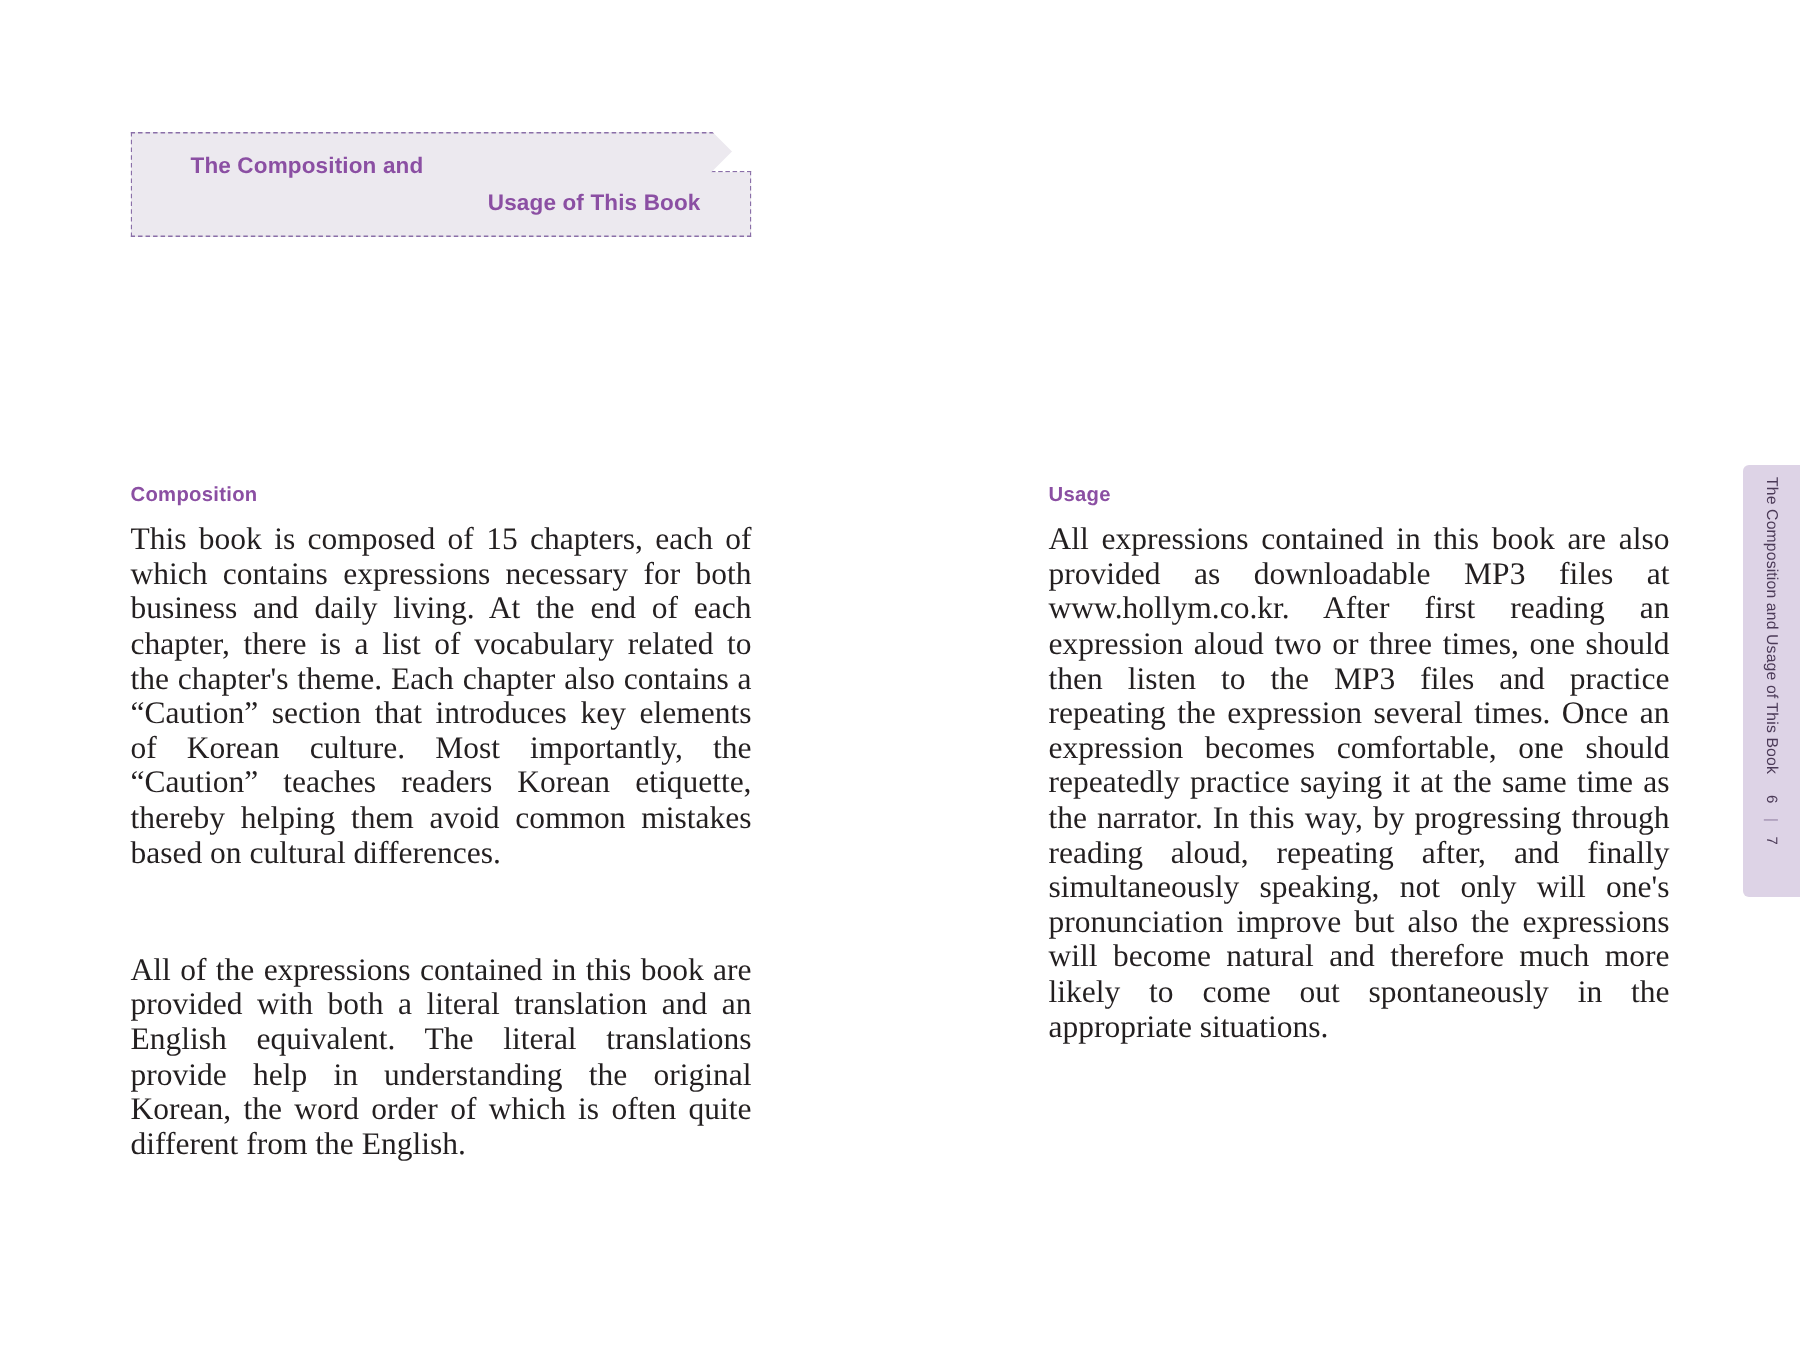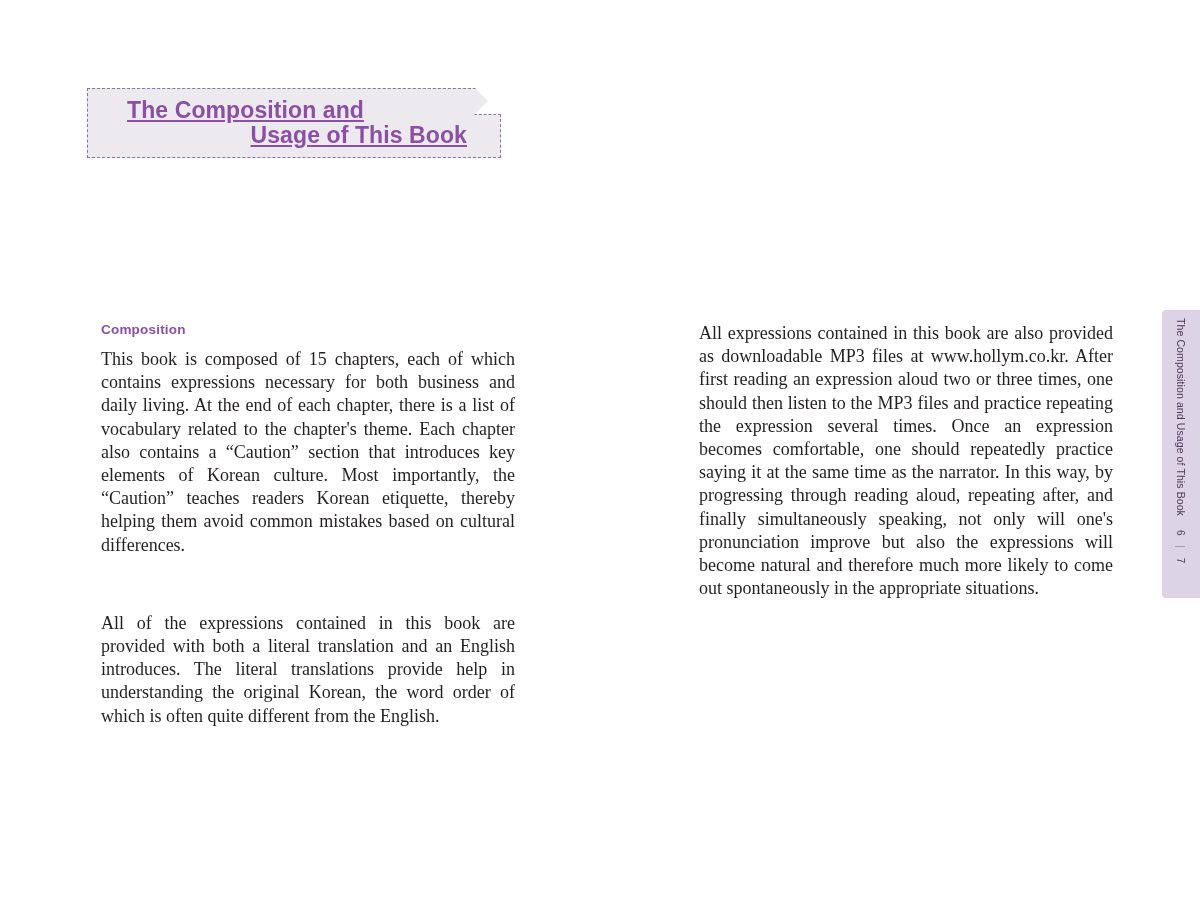--- a/index.html
+++ b/index.html
@@ -45,48 +45,47 @@
     position: absolute;
     left: 87px;
     top: 88px;
     width: 414px;
     height: 54px;
     box-sizing: border-box;
     padding: 10px 26px 0 22px;
     text-align: right;
     font-family: "Liberation Sans", sans-serif;
     font-weight: bold;
-    font-size: 23px;
+    font-size: 15px;
     line-height: 25px;
     color: #8b4fa3;
     letter-spacing: 0.1px;
-    text-decoration: underline;
   }
   .banner-title .line1 { display: block; text-align: left; padding-left: 18px;}
   .banner-title .line2 { display: block; padding-right: 8px;}
 
   
   .col {
     position: absolute;
     width: 414px;
   }
-  .col-left  { left: 101px;  top: 322px; }
+  .col-left  { left: 87px;  top: 322px; }
   .col-right { left: 699px; top: 322px; }
 
   .section-heading {
     font-family: "Liberation Sans", sans-serif;
     font-weight: bold;
     font-size: 13.5px;
     color: #8b4fa3;
     margin: 0 0 11px 0;
     letter-spacing: 0.2px;
   }
   .body-text {
     font-family: "Liberation Serif", serif;
-    font-size: 18px;
+    font-size: 21px;
     line-height: 23.2px;
     color: #231f20;
     margin: 0;
     text-align: justify;
     text-justify: inter-word;
     -webkit-hyphens: none;
     hyphens: none;
   }
   .block-gap { height: 55px; }
 
@@ -143,24 +142,25 @@
 <div class="banner-fold"></div>
 <div class="banner-title">
   <span class="line1">The Composition and</span>
   <span class="line2">Usage of This Book</span>
 </div>
 
 <div class="col col-left">
   <h2 class="section-heading">Composition</h2>
   <p class="body-text">This book is composed of 15 chapters, each of which contains expressions necessary for both business and daily living. At the end of each chapter, there is a list of vocabulary related to the chapter's theme. Each chapter also contains a “Caution” section that introduces key elements of Korean culture. Most importantly, the “Caution” teaches readers Korean etiquette, thereby helping them avoid common mistakes based on cultural differences.</p>
   <div class="block-gap"></div>
-  <p class="body-text">All of the expressions contained in this book are provided with both a literal translation and an English introduces. The literal translations provide help in understanding the original Korean, the word order of which is often quite different from the English.</p>
+  <p class="body-text">All of the expressions contained in this book are provided with both a literal translation and an English equivalent. The literal translations provide help in understanding the original Korean, the word order of which is often quite different from the English.</p>
 </div>
 
 <div class="col col-right">
+  <h2 class="section-heading">Usage</h2>
   <p class="body-text">All expressions contained in this book are also provided as downloadable MP3 files at www.hollym.co.kr. After first reading an expression aloud two or three times, one should then listen to the MP3 files and practice repeating the expression several times. Once an expression becomes comfortable, one should repeatedly practice saying it at the same time as the narrator. In this way, by progressing through reading aloud, repeating after, and finally simultaneously speaking, not only will one's pronunciation improve but also the expressions will become natural and therefore much more likely to come out spontaneously in the appropriate situations.</p>
 </div>
 
 <div class="side-tab">
   <div class="side-tab-inner">
     <span class="side-tab-label">The Composition and Usage of This Book</span>
     <span class="side-tab-pages">
       <span>6</span>
       <span class="side-tab-sep">|</span>
       <span>7</span>

